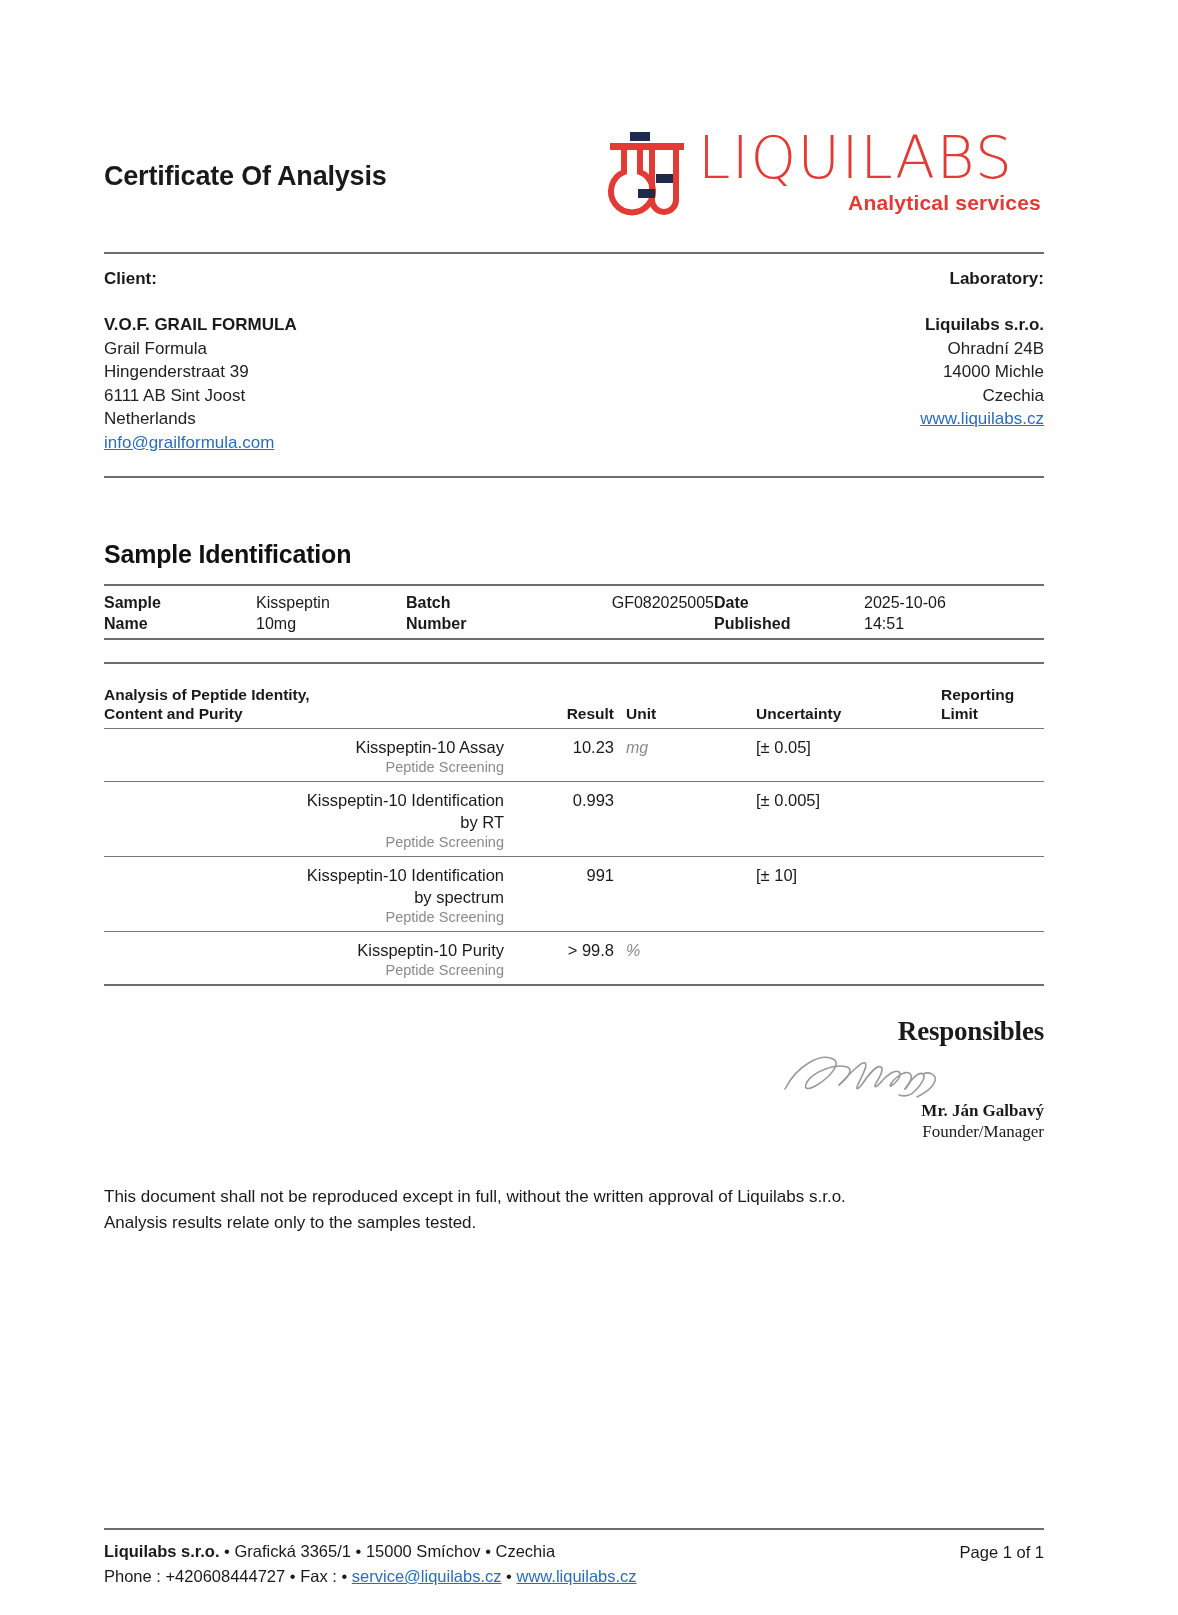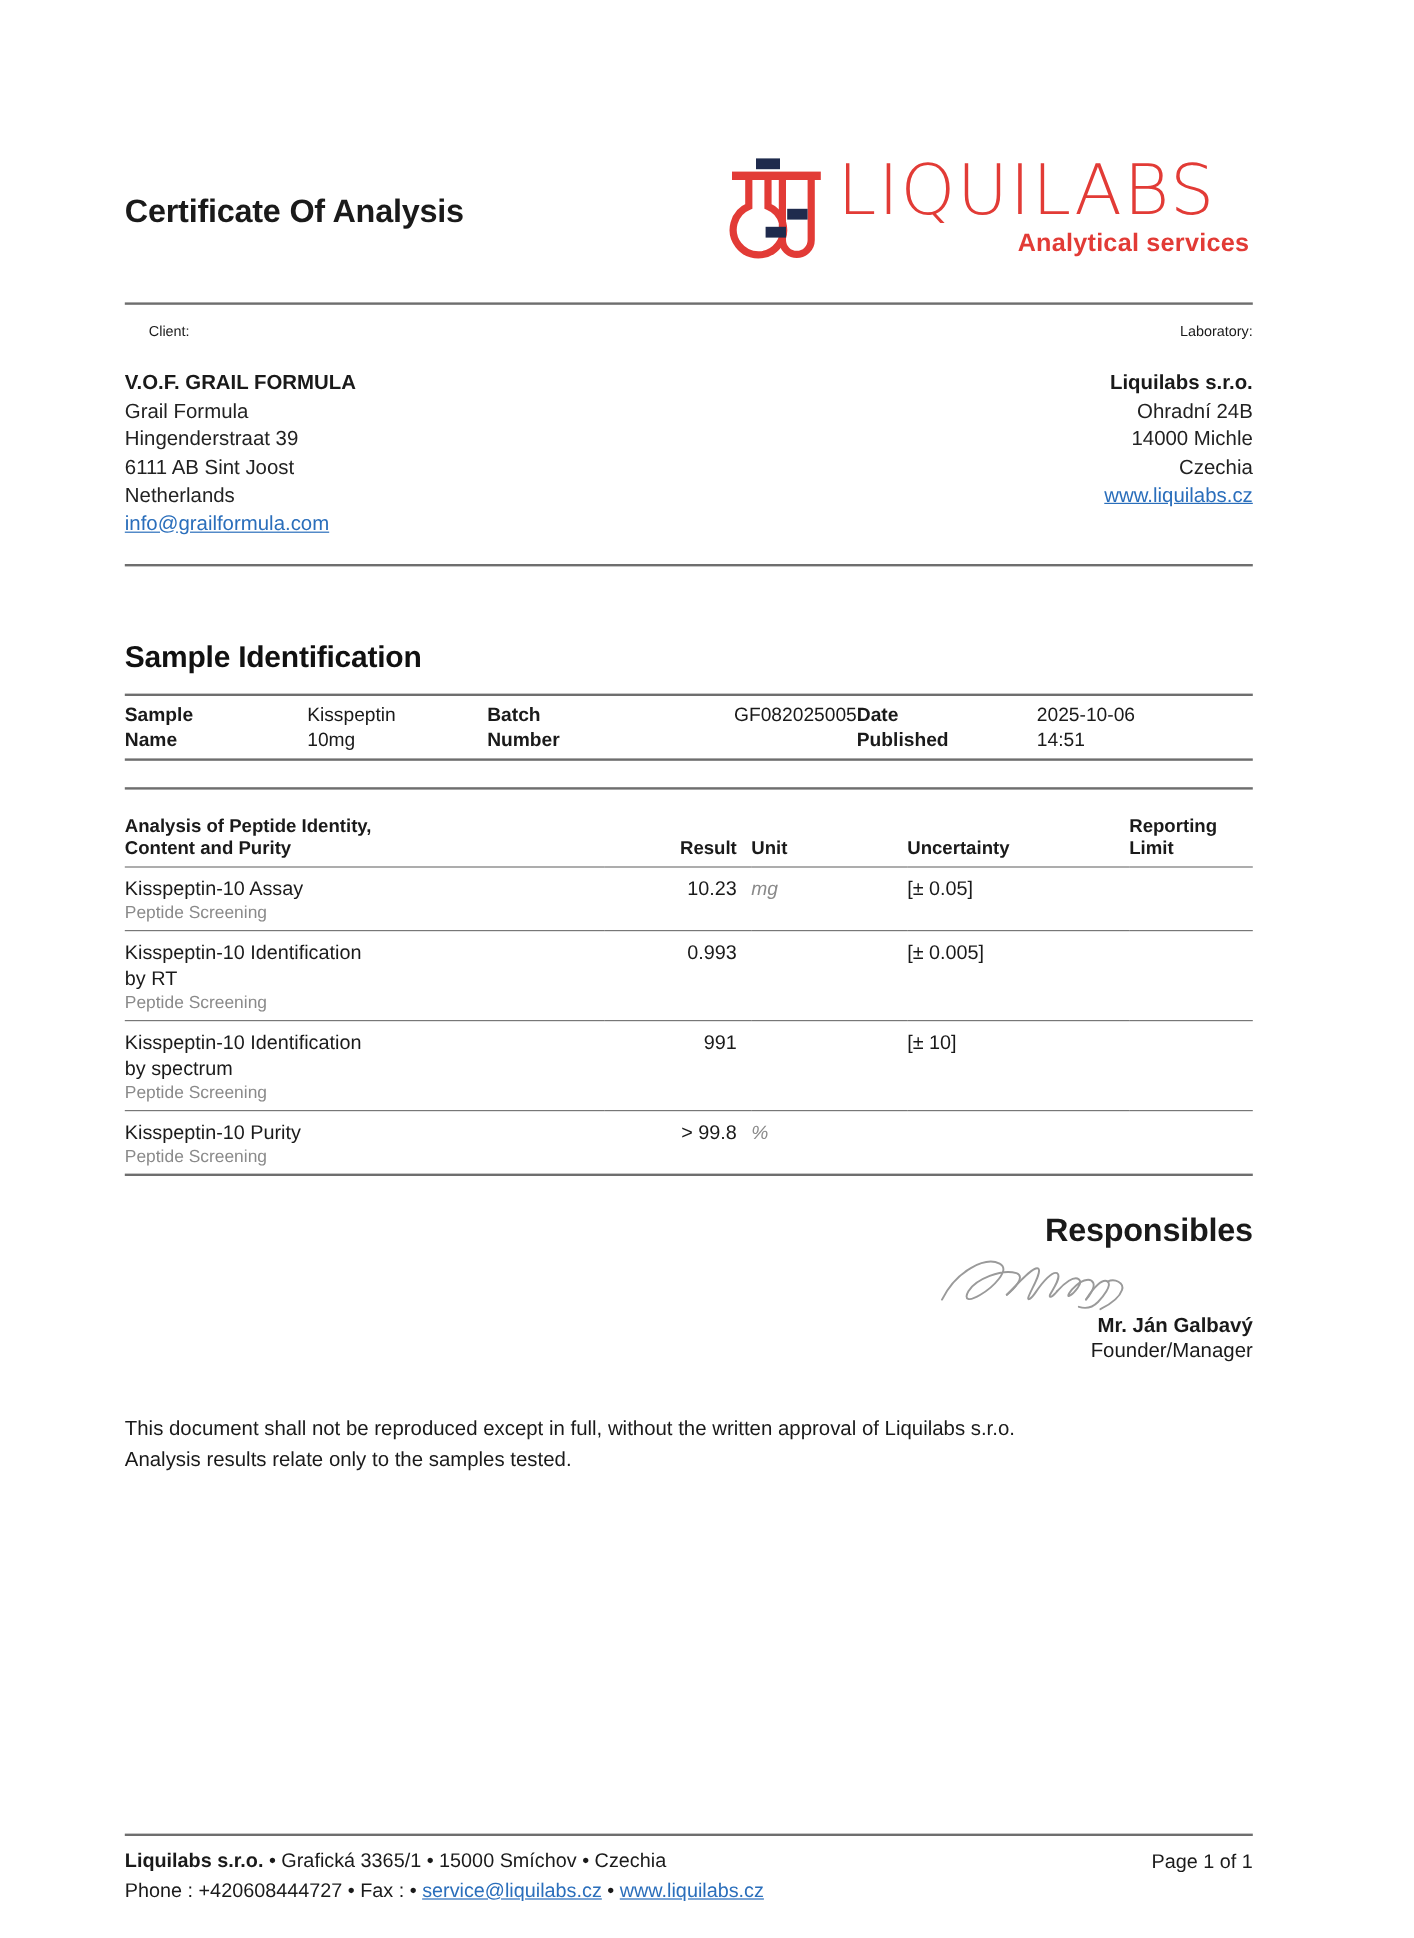--- a/index.html
+++ b/index.html
@@ -99,23 +99,22 @@
     display: flex;
     justify-content: space-between;
     margin-top: 15px;
   }
   .addr-col {
     font-size: 17px;
     line-height: 23.5px;
   }
   .addr-col.right { text-align: right; }
   .addr-head {
-    font-weight: normal;
-    font-size: 12px;
-    margin-left: 20px;
+    font-weight: bold;
+    font-size: 17px;
   }
   .addr-name {
     font-weight: bold;
   }
   .addr-line { color: #222; }
   .link {
     color: #2a6ebb;
     text-decoration: underline;
   }
 
@@ -173,21 +172,21 @@
     vertical-align: bottom;
     padding: 5px 0 5px 0;
     font-size: 15.5px;
     line-height: 19px;
   }
   .results-table td {
     vertical-align: top;
     padding: 7px 0 4px 0;
     line-height: 22px;
   }
-  .col-analysis { width: 400px; }
+  .col-analysis { width: 400px; text-align: right; }
   .col-result   { width: 110px; text-align: right; padding-right: 12px !important; }
   .col-unit     { width: 130px; }
   .col-unc      { width: 185px; }
   .col-replimit { width: auto; }
   th.col-result { text-align: right; padding-right: 12px !important; }
   .res-name { color: #1a1a1a; }
   .res-sub {
     color: #8a8a8a;
     font-size: 14.5px;
     line-height: 19px;
@@ -198,20 +197,21 @@
     font-size: 16px;
   }
   .row-line td {
     border-top: 1.5px solid #777;
   }
 
   
   .responsibles {
     text-align: right;
     margin-top: 30px;
+    font-family: Liberation Serif, serif;
   }
   .resp-title {
     font-size: 27px;
     font-weight: bold;
     letter-spacing: -0.2px;
   }
   .sig-wrap {
     height: 52px;
     position: relative;
   }

